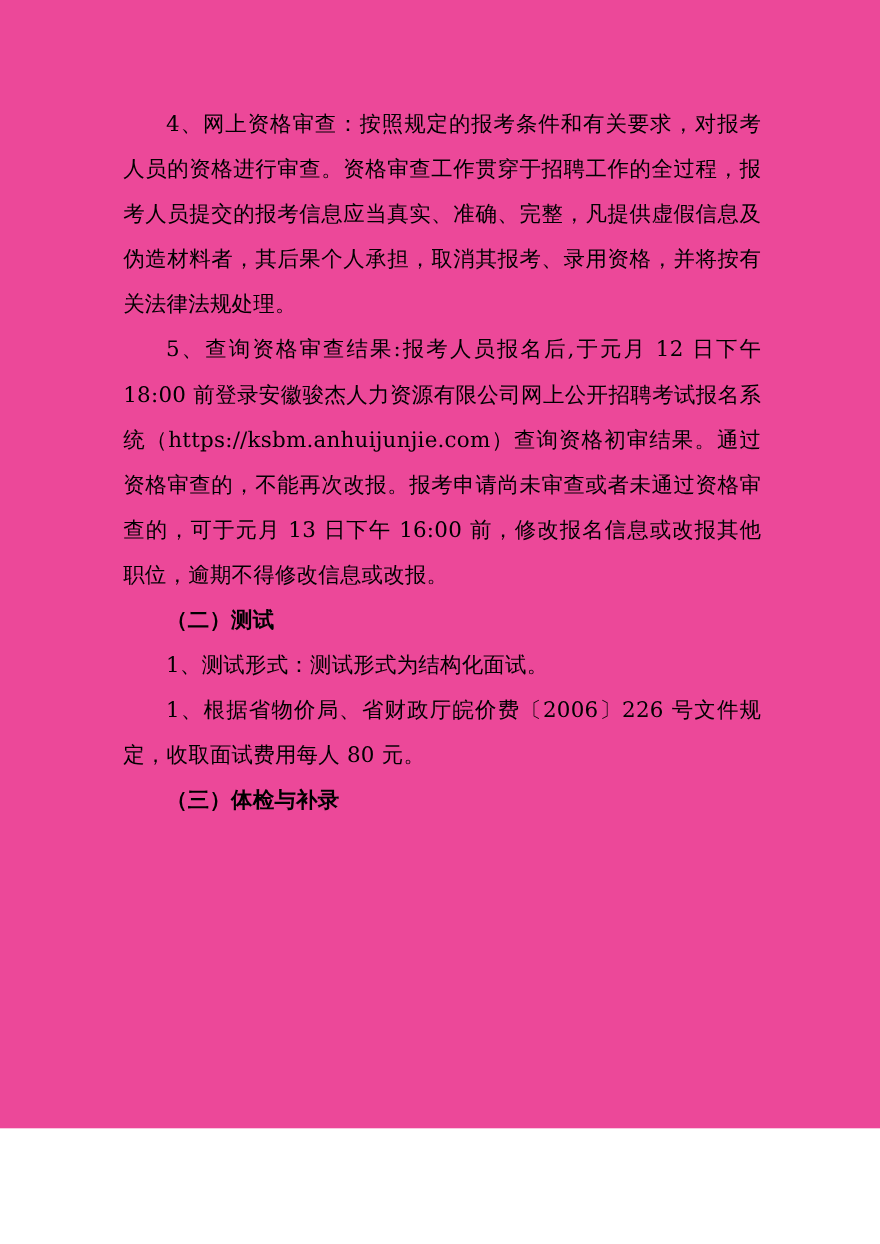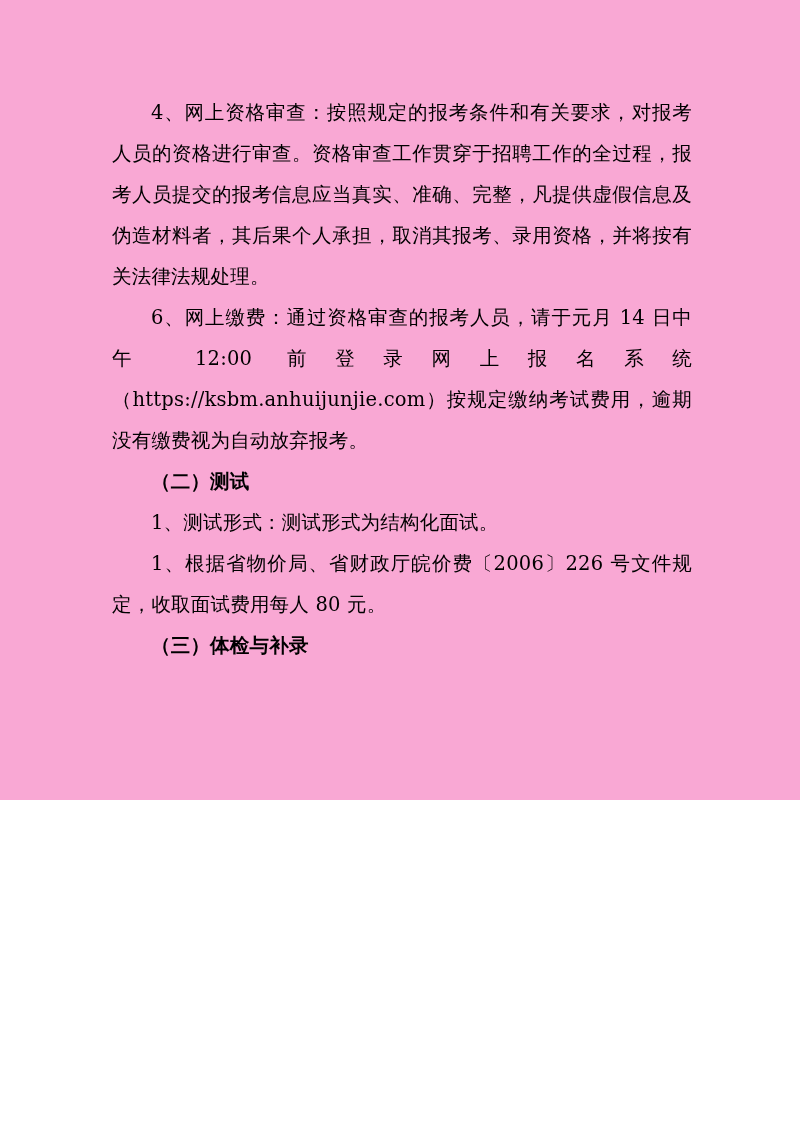--- a/index.html
+++ b/index.html
@@ -7,22 +7,22 @@
     padding: 0;
     background: #ffffff;
   }
   body {
     font-family: "DejaVu Serif", "Liberation Serif", serif;
     color: #000000;
   }
   .page {
     position: relative;
     width: 800px;
-    height: 800px;
-    background: #f9a8d4;
+    height: 1026px;
+    background: #ec4899;
     box-sizing: border-box;
     overflow: hidden;
   }
   .content {
     position: absolute;
     left: 112px;
     top: 92px;
     width: 580px;
   }
   p {
@@ -51,22 +51,22 @@
   }
 </style>
 </head>
 <body>
 
 <div class="page">
   <div class="content">
 
     <p class="indent">4、网上资格审查：按照规定的报考条件和有关要求，对报考人员的资格进行审查。资格审查工作贯穿于招聘工作的全过程，报考人员提交的报考信息应当真实、准确、完整，凡提供虚假信息及伪造材料者，其后果个人承担，取消其报考、录用资格，并将按有关法律法规处理。</p>
 
+    <p class="indent">5、查询资格审查结果:报考人员报名后,于元月 12 日下午 18:00 前登录安徽骏杰人力资源有限公司网上公开招聘考试报名系统（https://ksbm.anhuijunjie.com）查询资格初审结果。通过资格审查的，不能再次改报。报考申请尚未审查或者未通过资格审查的，可于元月 13 日下午 16:00 前，修改报名信息或改报其他职位，逾期不得修改信息或改报。</p>
 
-    <p class="indent">6、网上缴费：通过资格审查的报考人员，请于元月 14 日中午 12:00 前登录网上报名系统（https://ksbm.anhuijunjie.com）按规定缴纳考试费用，逾期没有缴费视为自动放弃报考。</p>
 
 
     <p class="indent bold">（二）测试</p>
 
     <p class="indent">1、测试形式：测试形式为结构化面试。</p>
 
 
     <p class="indent">1、根据省物价局、省财政厅皖价费〔2006〕226 号文件规定，收取面试费用每人 80 元。</p>
 
     <p class="indent bold">（三）体检与补录</p>

